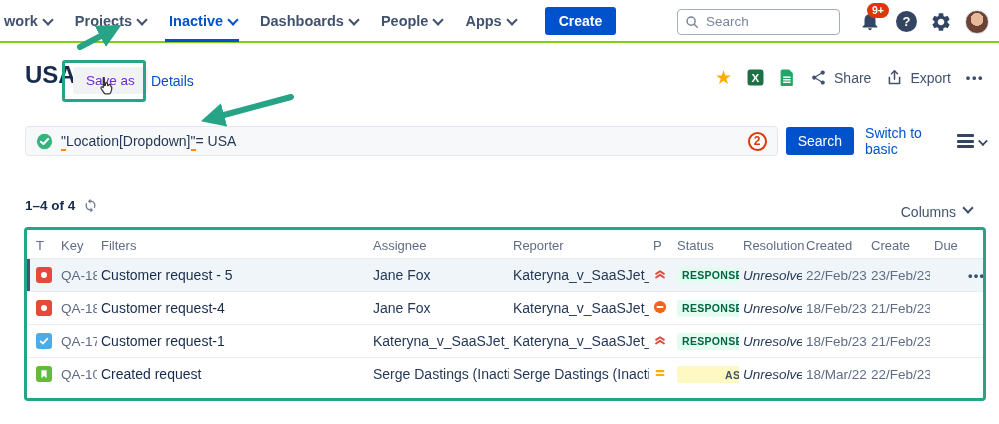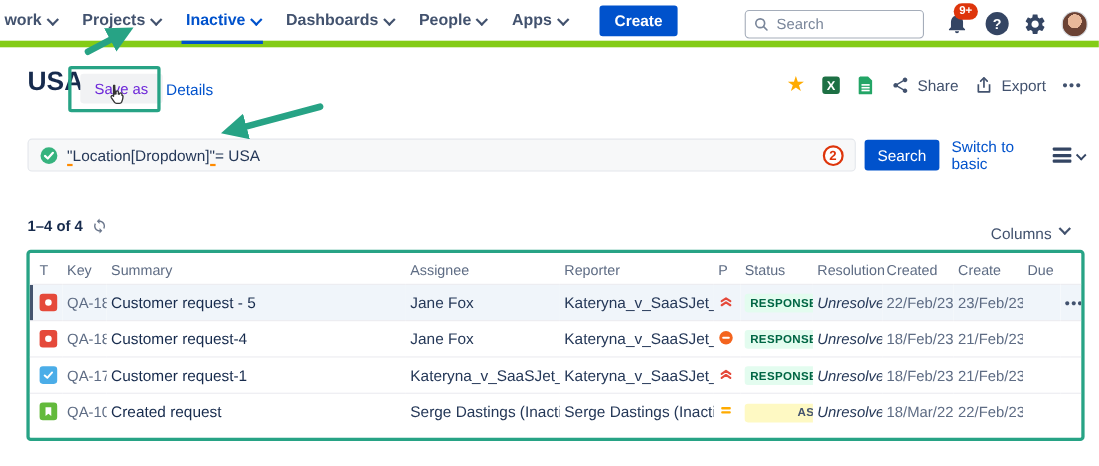--- a/index.html
+++ b/index.html
@@ -4,21 +4,21 @@
 <style>
   * { margin:0; padding:0; box-sizing:border-box; }
   html,body { width:999px; height:424px; }
   body {
     position:relative; background:#fff; overflow:hidden;
     font-family:"Liberation Sans", sans-serif; color:#172B4D;
   }
   
   .topnav {
     position:absolute; top:0; left:0; width:999px; height:43px;
-    border-bottom:6px solid #84cc16; display:flex; align-items:center;
+    border-bottom:2px solid #84cc16; display:flex; align-items:center;
     background:#fff; padding-left:4px;
   }
   .nav-item {
     display:flex; align-items:center; gap:5px; margin-right:23px;
     font-size:14.5px; font-weight:600; color:#42526E; cursor:pointer;
     position:relative; height:43px; white-space:nowrap;
   }
   .nav-item.active { color:#0052CC; }
   .chev { width:9px; height:9px; display:inline-block; position:relative; }
   .chev::before {
@@ -272,21 +272,21 @@
         <col style="width:63px">
       <col style="width:65px">
         <col style="width:63px">
         <col style="width:34px">
         <col>
     </colgroup>
     <thead>
       <tr>
         <th>T</th>
         <th>Key</th>
-        <th>Summary</th>
+        <th>Filters</th>
         <th>Assignee</th>
         <th>Reporter</th>
         <th>P</th>
         <th>Status</th>
         <th>Resolution</th>
         <th>Created</th>
         <th>Create</th>
         <th>Due</th>
         <th></th>
       </tr>

